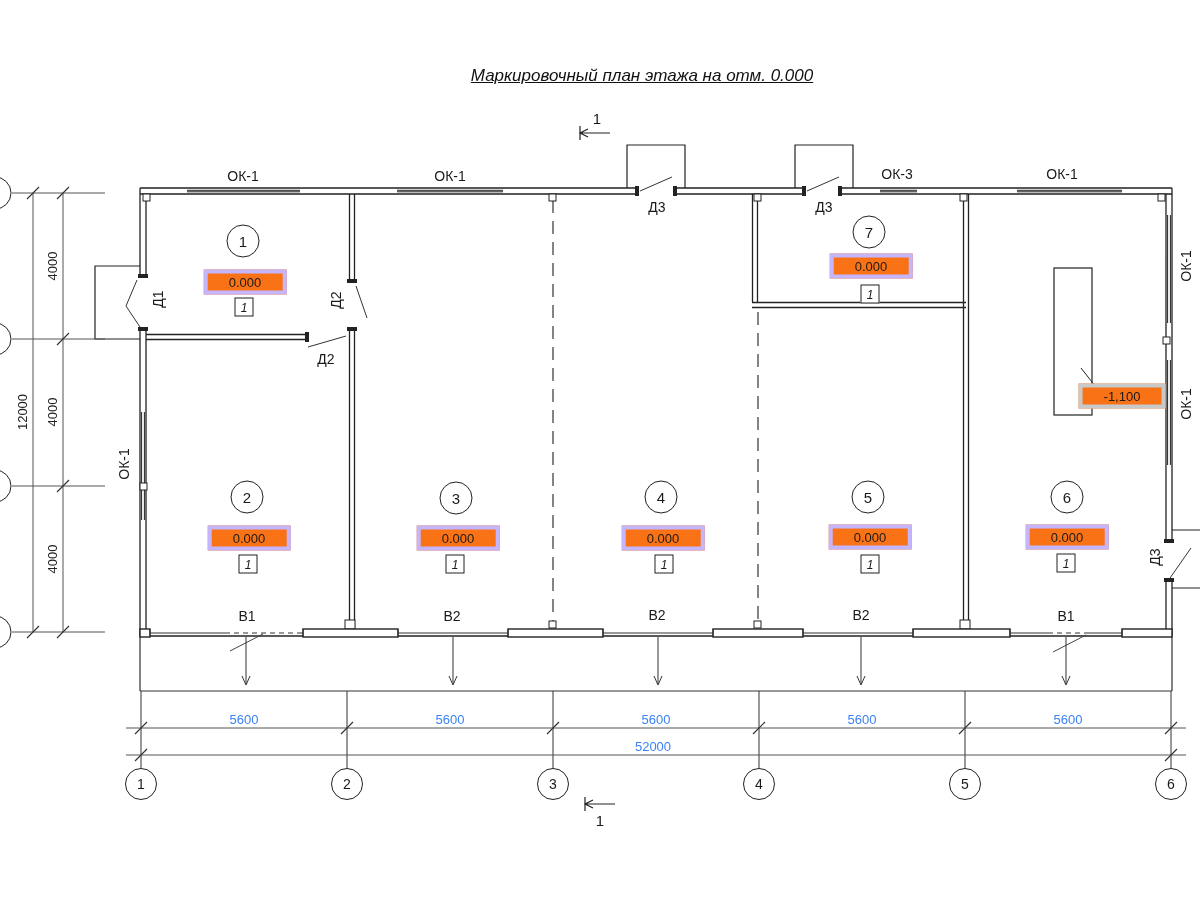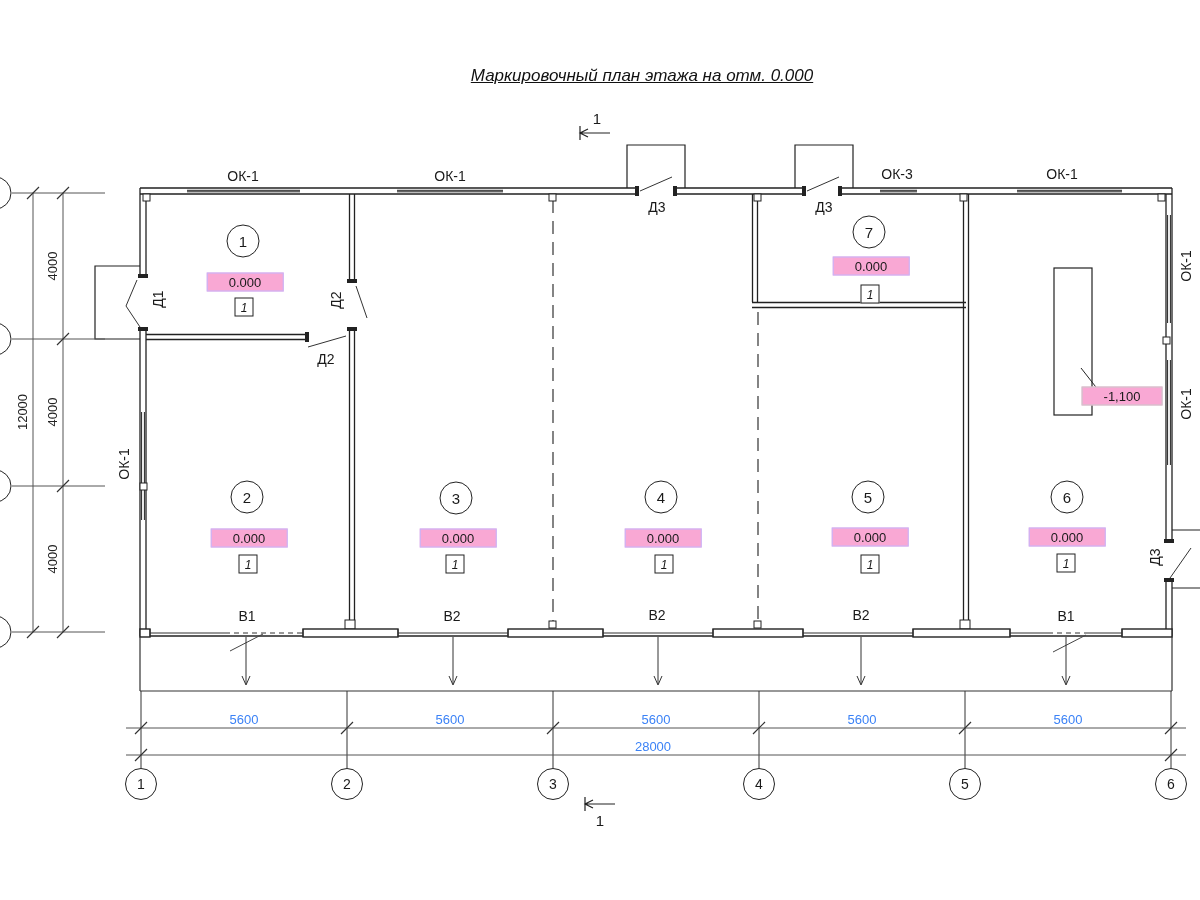--- a/index.html
+++ b/index.html
@@ -13,21 +13,21 @@
   .title{position:absolute;transform:translate(-50%,-50%);font-size:17px;font-style:italic;
          text-decoration:underline;white-space:nowrap;color:#111;}
   .room-circle{position:absolute;width:31px;height:31px;border:1.4px solid #222;border-radius:50%;
          transform:translate(-50%,-50%);display:flex;align-items:center;justify-content:center;
          font-size:15px;background:#fff;}
   .axis-circle{position:absolute;width:30px;height:30px;border:1.4px solid #222;border-radius:50%;
          transform:translate(-50%,-50%);display:flex;align-items:center;justify-content:center;
          font-size:14px;background:#fff;}
   .stub-circle{position:absolute;width:31px;height:31px;border:1.4px solid #222;border-radius:50%;
          transform:translate(-50%,-50%);background:#fff;}
-  .elev{position:absolute;transform:translate(-50%,-50%);border:1px solid #c4b5fd;background:#f9a8d4;
+  .elev{position:absolute;transform:translate(-50%,-50%);border:4px solid #c4b5fd;background:#f97316;
          padding:1px 21px;font-size:13px;}
   .mark{position:absolute;width:17px;height:17px;border:1px solid #222;background:#fff;
          transform:translate(-50%,-50%);display:flex;align-items:center;justify-content:center;
          font-size:12px;font-style:italic;}
   .sec{position:absolute;transform:translate(-50%,-50%);font-size:15px;}
 </style>
 </head>
 <body>
 
 <div class="sheet">
@@ -252,21 +252,21 @@
   <div class="dim-rot" style="left:52px;top:266px;">4000</div>
   <div class="dim-rot" style="left:52px;top:412px;">4000</div>
   <div class="dim-rot" style="left:52px;top:559px;">4000</div>
   <div class="dim-rot" style="left:22px;top:412px;">12000</div>
 
   <div class="lbl dim" style="left:244px;top:719px;">5600</div>
   <div class="lbl dim" style="left:450px;top:719px;">5600</div>
   <div class="lbl dim" style="left:656px;top:719px;">5600</div>
   <div class="lbl dim" style="left:862px;top:719px;">5600</div>
   <div class="lbl dim" style="left:1068px;top:719px;">5600</div>
-  <div class="lbl dim" style="left:653px;top:746px;">28000</div>
+  <div class="lbl dim" style="left:653px;top:746px;">52000</div>
 
   <div class="axis-circle" style="left:141px;top:784px;">
       <span>1</span>
     </div>
   <div class="axis-circle" style="left:347px;top:784px;">
       <span>2</span>
     </div>
   <div class="axis-circle" style="left:553px;top:784px;">
       <span>3</span>
     </div>

